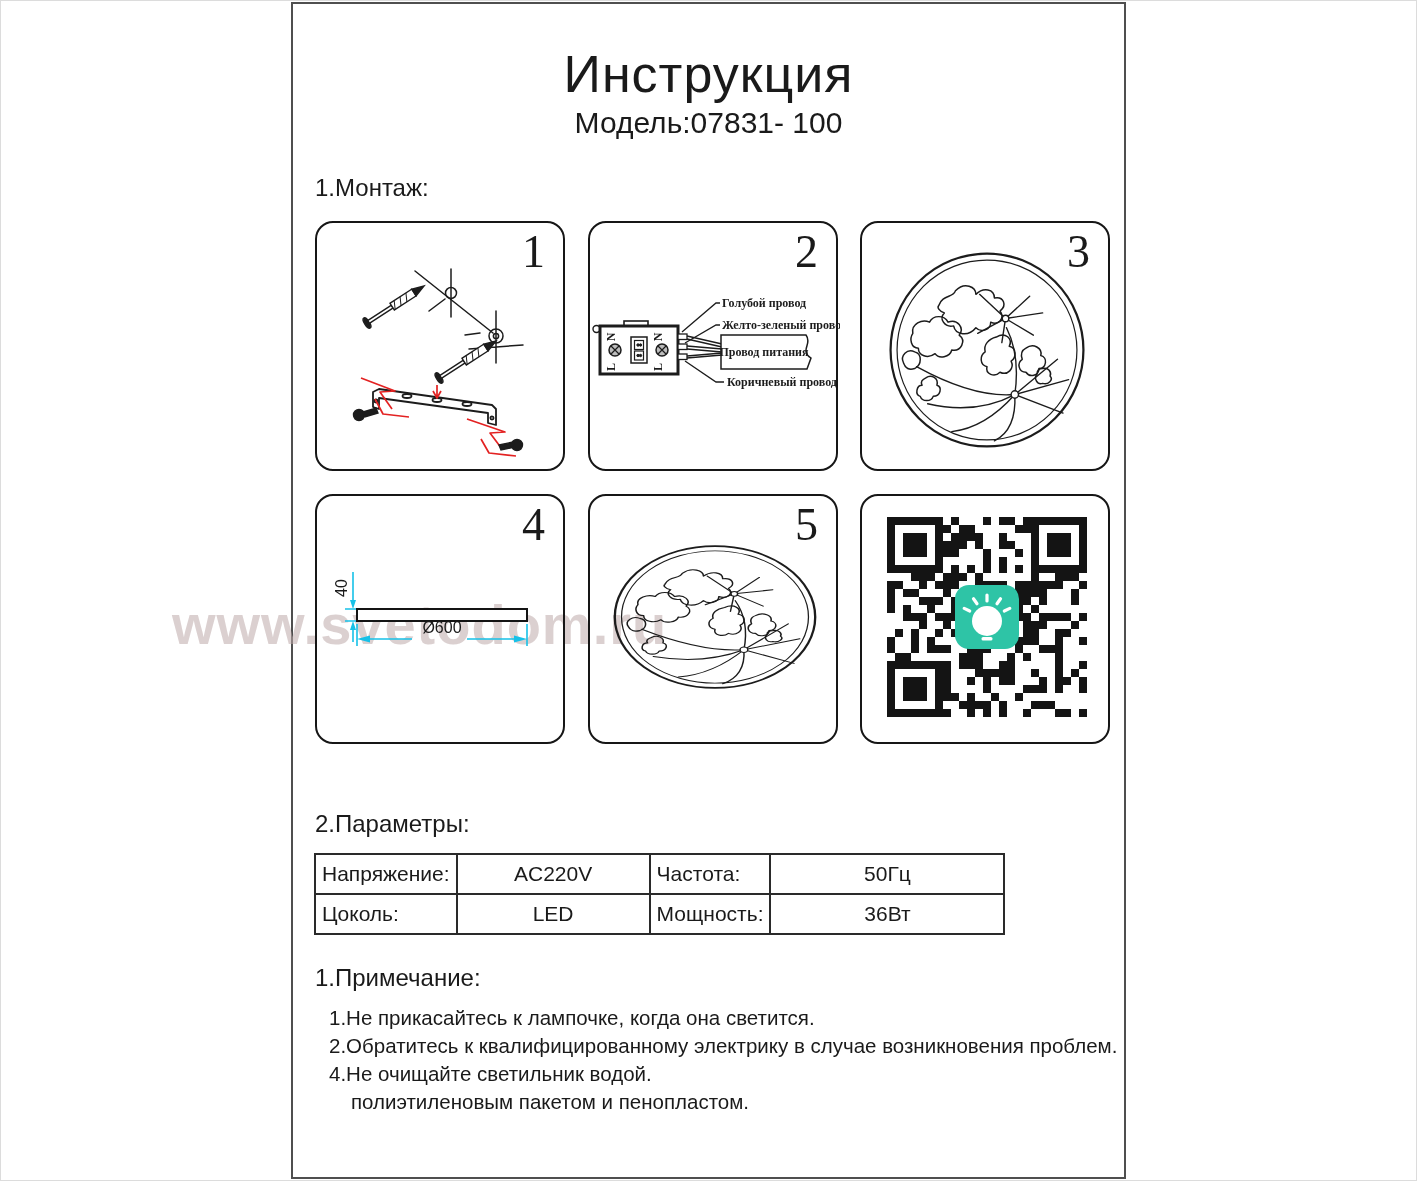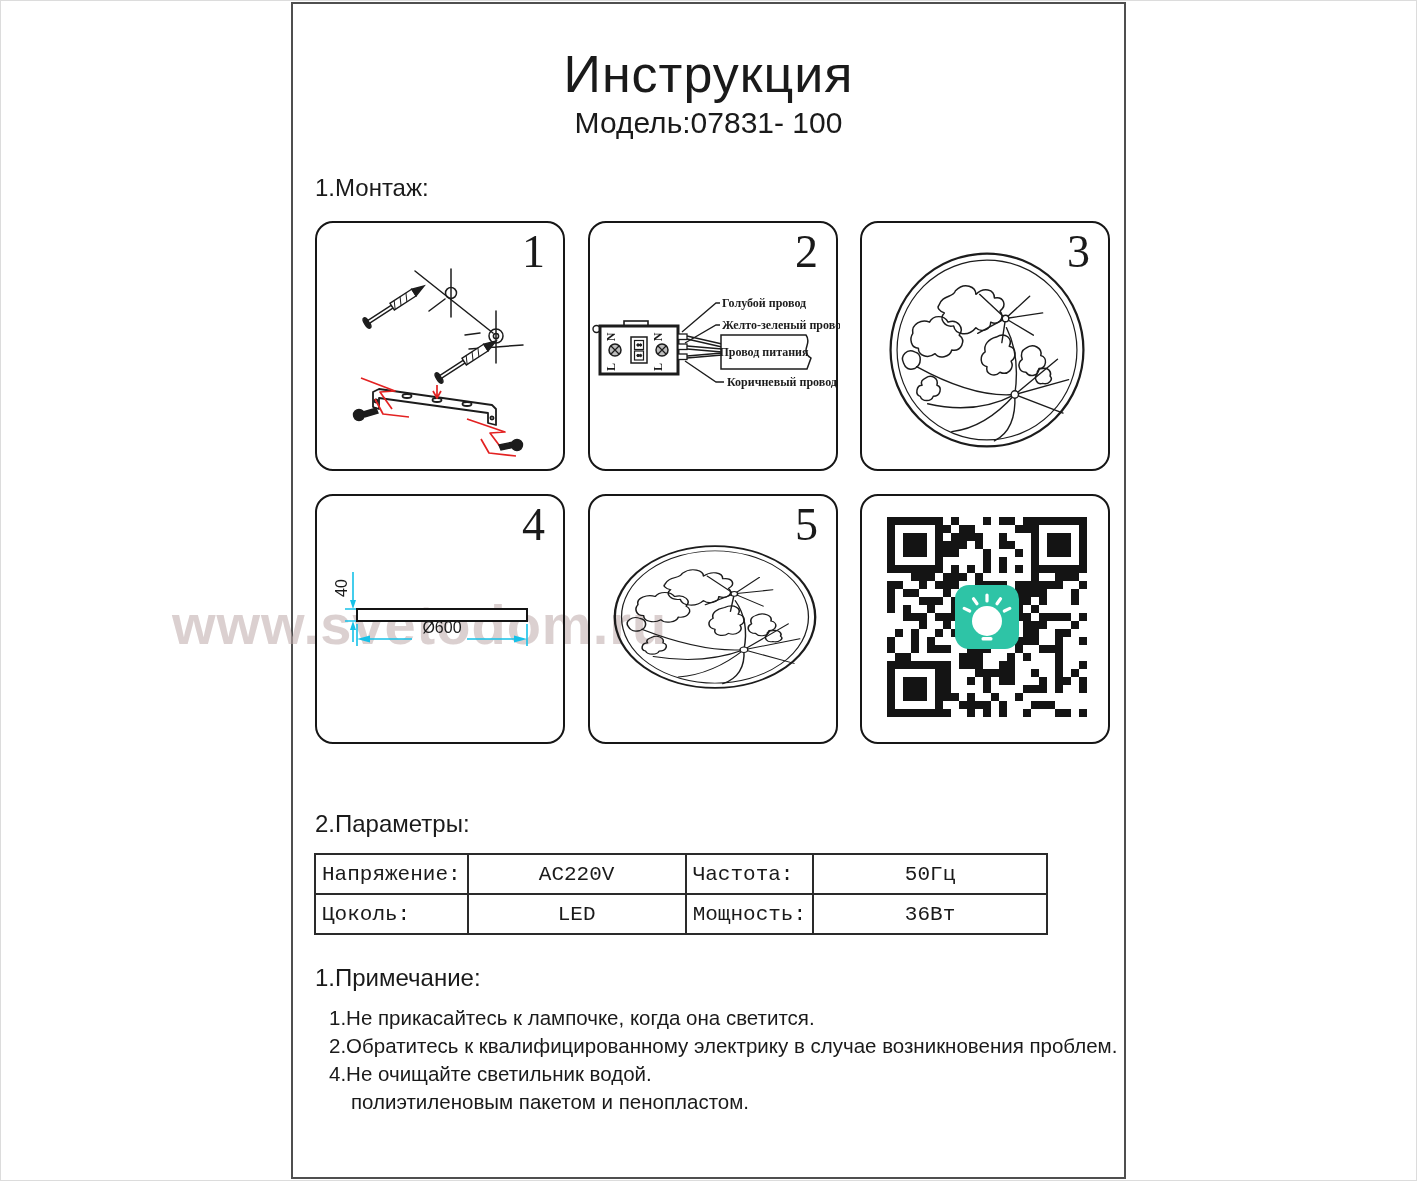--- a/index.html
+++ b/index.html
@@ -20,25 +20,25 @@
   .p1{left:22px;top:217px;} .p2{left:295px;top:217px;} .p3{left:567px;top:217px;}
   .p4{left:22px;top:490px;} .p5{left:295px;top:490px;} .p6{left:567px;top:490px;}
   .panel svg.art{position:absolute;left:0;top:0;}
   .panel-num{position:absolute;top:6px;right:18px;font-family:"Liberation Serif","DejaVu Serif",serif;
              font-size:46px;line-height:1;}
   
   .watermark{position:absolute;left:172px;top:592px;z-index:1;
              font-size:56px;font-weight:bold;letter-spacing:1px;
              color:rgba(189,170,170,0.55);white-space:nowrap;}
   
-  .params{position:absolute;left:21px;top:849px;border-collapse:collapse;z-index:2;font-family:Liberation Mono, monospace;}
+  .params{position:absolute;left:21px;top:849px;border-collapse:collapse;z-index:2;}
   .params td{border:2px solid #2a2a2a;height:40px;font-size:21px;padding:0 6px;box-sizing:border-box;}
   .params td.lab{text-align:left;}
   .params td.val{text-align:center;}
-  .c1{width:128px;} .c2{width:218px;} .c3{width:116px;border-left-width:3px;} .c4{width:234px;}
+  .c1{width:128px;} .c2{width:193px;} .c3{width:116px;border-left-width:3px;} .c4{width:234px;}
   
   .notes{position:absolute;left:36px;top:1000px;font-size:20.5px;line-height:28px;}
   .note.cont{padding-left:22px;}
   
   .qr-wrap{position:absolute;left:25px;top:21px;width:200px;height:200px;background:#fff;}
   .qr-grid{position:absolute;inset:0;display:grid;
            grid-template-columns:repeat(25,1fr);grid-template-rows:repeat(25,1fr);}
   .qr-grid .b{background:#141414;}
   .qr-icon{position:absolute;left:68px;top:68px;width:64px;height:64px;}
 </style>

